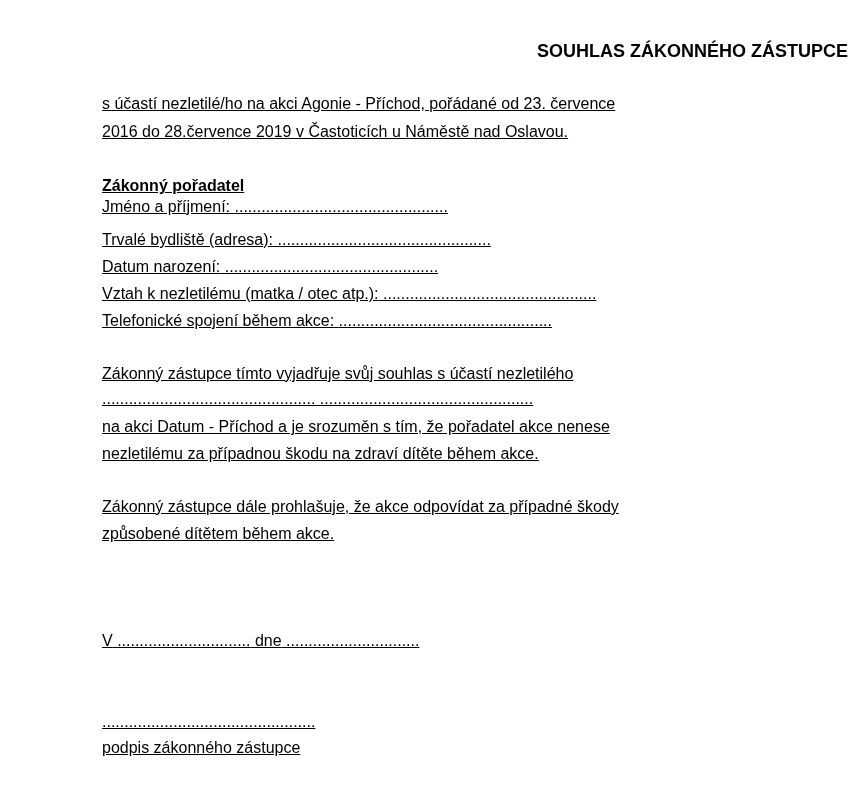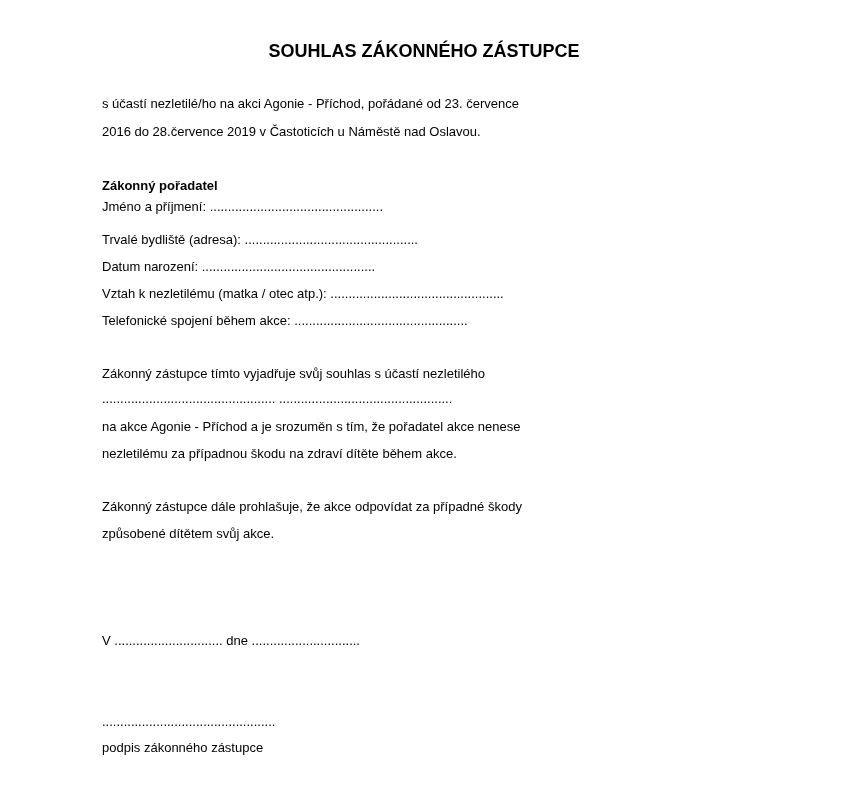--- a/index.html
+++ b/index.html
@@ -1,20 +1,20 @@
 <!DOCTYPE html>
 <html><head>
 <meta charset="utf-8">
 <style>
   html, body { margin: 0; padding: 0; background: #ffffff; }
   body { width: 848px; height: 808px; position: relative; overflow: hidden;
          font-family: "Liberation Sans", sans-serif; color: #000; font-size: 18px; }
-  .title { position: absolute; top: 41px; left: 0; width: 848px; text-align: center;
+  .title { position: absolute; top: 41px; left: 0; width: 848px; text-align: right;
            font-weight: bold; font-size: 18px; }
-  .line { position: absolute; left: 102px; white-space: nowrap; font-size: 13px; line-height: 22px; }
+  .line { position: absolute; left: 102px; white-space: nowrap; font-size: 16px; line-height: 22px; text-decoration: underline; }
   .bold { font-weight: bold; }
   .dots { letter-spacing: 0px; }
 </style>
 </head>
 <body>
 
 <div>
   <div class="title">SOUHLAS ZÁKONNÉHO ZÁSTUPCE</div>
 
   <div class="line" style="top:93px">s účastí nezletilé/ho na akci Agonie - Příchod, pořádané od 23. července</div>
@@ -38,25 +38,25 @@
     <span>Vztah k nezletilému (matka / otec atp.):</span>
     <span class="dots">................................................</span>
   </div>
   <div class="line" style="top:310px">
     <span>Telefonické spojení během akce:</span>
     <span class="dots">................................................</span>
   </div>
 
   <div class="line" style="top:363px">Zákonný zástupce tímto vyjadřuje svůj souhlas s účastí nezletilého</div>
   <div class="line dots" style="top:388px">................................................ ................................................</div>
-  <div class="line" style="top:416px">na akce Agonie - Příchod a je srozuměn s tím, že pořadatel akce nenese</div>
+  <div class="line" style="top:416px">na akci Datum - Příchod a je srozuměn s tím, že pořadatel akce nenese</div>
   <div class="line" style="top:443px">nezletilému za případnou škodu na zdraví dítěte během akce.</div>
 
   <div class="line" style="top:496px">Zákonný zástupce dále prohlašuje, že akce odpovídat za případné škody</div>
-  <div class="line" style="top:523px">způsobené dítětem svůj akce.</div>
+  <div class="line" style="top:523px">způsobené dítětem během akce.</div>
 
   <div class="line" style="top:630px">
     <span>V</span>
     <span class="dots">..............................</span>
     <span>dne</span>
     <span class="dots">..............................</span>
   </div>
 
   <div class="line dots" style="top:711px">................................................</div>
   <div class="line" style="top:737px">podpis zákonného zástupce</div>

